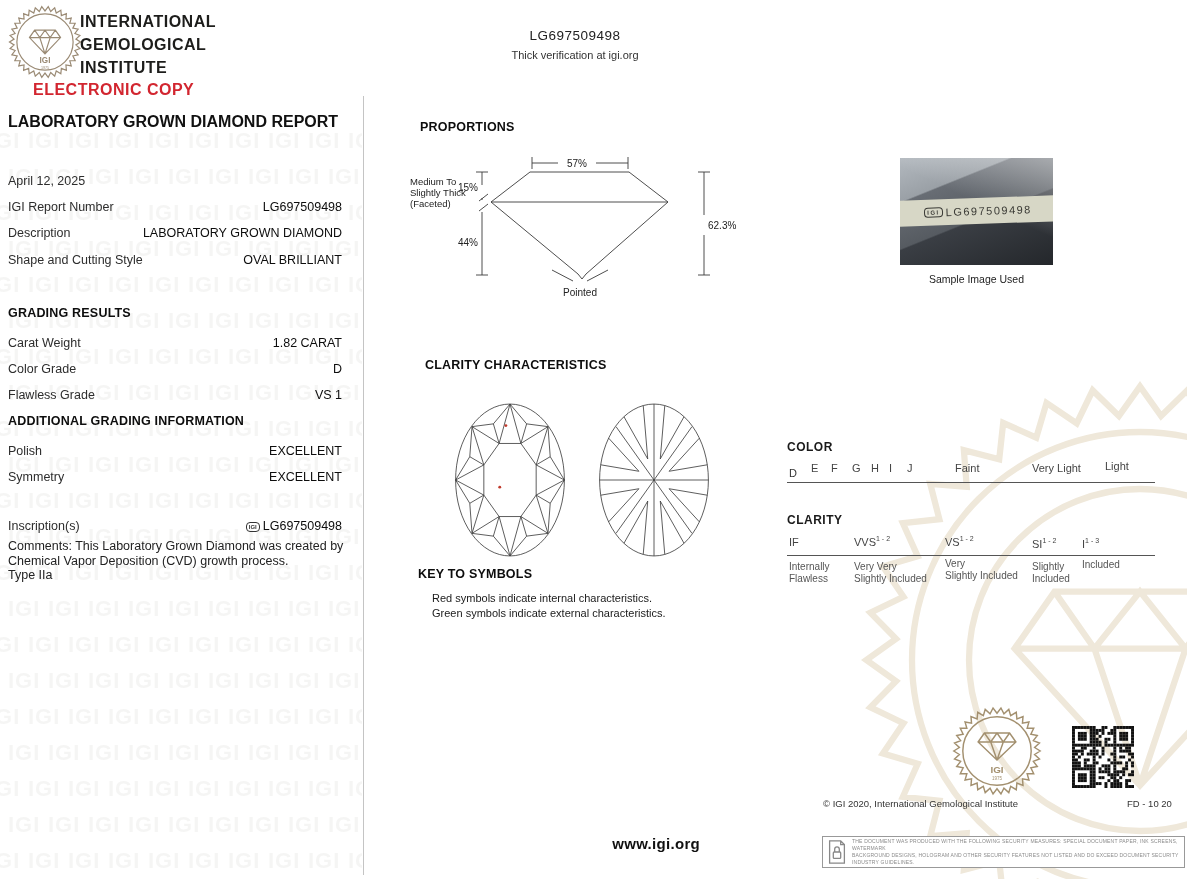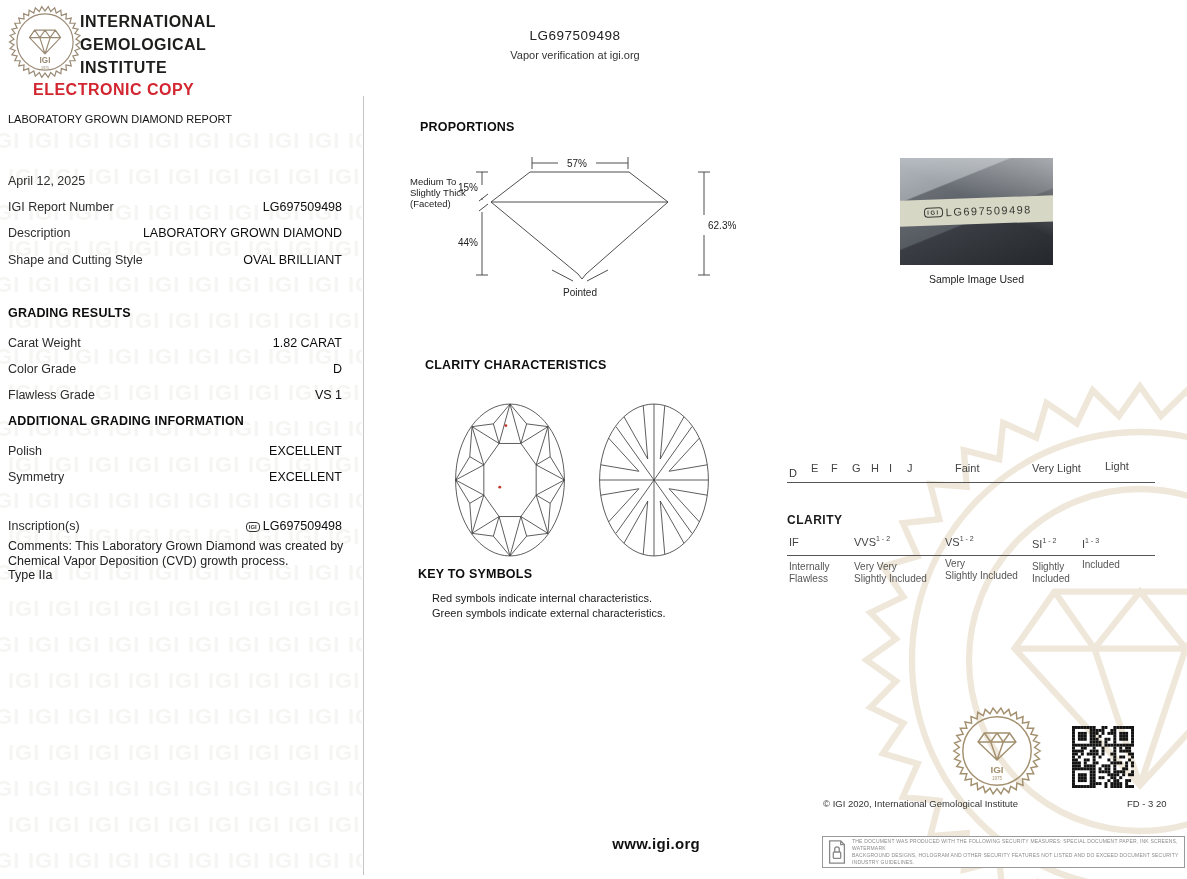--- a/index.html
+++ b/index.html
@@ -6,21 +6,21 @@
   #page{position:relative;width:1187px;height:879px;background:#fff;overflow:hidden;
         font-family:"Liberation Sans",sans-serif;color:#222;}
   .abs{position:absolute;}
   
   #wm-left{position:absolute;left:0;top:128px;width:362px;height:745px;overflow:hidden;z-index:0;}
   #wm-left span{position:absolute;font-weight:bold;font-size:22px;color:rgba(80,70,55,.055);letter-spacing:1px;}
   #wm-seal{position:absolute;left:855px;top:375px;width:570px;height:570px;z-index:0;}
   
   .org-name{font-size:16px;font-weight:bold;color:#1d1d1b;line-height:23px;letter-spacing:.5px;}
   .electronic{font-size:16px;font-weight:bold;color:#d22630;letter-spacing:.5px;}
-  .report-title{font-size:11px;font-weight:normal;color:#111;}
+  .report-title{font-size:16px;font-weight:bold;color:#111;}
   .top-center{width:350px;text-align:center;}
   .top-num{font-size:13.5px;color:#222;letter-spacing:.5px;}
   .top-verif{font-size:11px;color:#333;margin-top:6px;}
   
   .kv{position:absolute;left:8px;width:334px;display:flex;justify-content:space-between;font-size:12.5px;color:#222;}
   .kv .k{color:#2d2d2d;}
   .kv .v{color:#0d0d0d;text-align:right;}
   .sec-h{position:absolute;left:8px;font-size:12.5px;font-weight:bold;color:#0d0d0d;letter-spacing:.2px;}
   .comments{position:absolute;left:8px;width:348px;font-size:12.5px;line-height:14.5px;color:#222;}
   .igi-glyph{display:inline-block;font-size:6px;font-weight:bold;border:1px solid #333;border-radius:4px;
@@ -283,21 +283,21 @@
   <div class="abs org-name" style="left:80px;top:10px">
     <div>INTERNATIONAL</div>
     <div>GEMOLOGICAL</div>
     <div>INSTITUTE</div>
   </div>
   <div class="abs electronic" style="left:33px;top:81px">ELECTRONIC COPY</div>
   <div class="abs report-title" style="left:8px;top:113px">LABORATORY GROWN DIAMOND REPORT</div>
 
   <div class="abs top-center" style="left:400px;top:28px">
     <div class="top-num">LG697509498</div>
-    <div class="top-verif">Vapor verification at igi.org</div>
+    <div class="top-verif">Thick verification at igi.org</div>
   </div>
 
   <div class="vline"></div>
 
   <div class="kv" style="top:174px">
     <span class="k">April 12, 2025</span>
     </div>
   <div class="kv" style="top:200px">
     <span class="k">IGI Report Number</span>
       <span class="v">LG697509498</span>
@@ -404,20 +404,21 @@
     </g>
   </svg>
 
   <div class="abs sec-h" style="left:418px;top:567px">KEY TO SYMBOLS</div>
   <div class="abs" style="left:432px;top:591px;font-size:11px;line-height:15px;color:#1a1a1a">
     <div>Red symbols indicate internal characteristics.</div>
     <div>Green symbols indicate external characteristics.</div>
   </div>
 
   <div class="abs" style="left:787px;top:440px;width:376px;height:46px">
+    <div class="scale-title">COLOR</div>
     <span class="cg selected" style="left:2px;top:22px">D</span>
     <span class="cg" style="left:24px;top:22px">E</span>
     <span class="cg" style="left:44px;top:22px">F</span>
     <span class="cg" style="left:65px;top:22px">G</span>
     <span class="cg" style="left:84px;top:22px">H</span>
     <span class="cg" style="left:102px;top:22px">I</span>
     <span class="cg" style="left:120px;top:22px">J</span>
     <span class="range-lb" style="left:168px;top:22px">Faint</span>
     <span class="range-lb" style="left:245px;top:22px">Very Light</span>
     <span class="range-lb" style="left:318px;top:20px">Light</span>
@@ -718,21 +719,21 @@
       <rect x="39" y="60" width="3" height="3"></rect>
       <rect x="42" y="60" width="3" height="3"></rect>
       <rect x="45" y="60" width="3" height="3"></rect>
       <rect x="48" y="60" width="3" height="3"></rect>
       <rect x="54" y="60" width="3" height="3"></rect>
       <rect x="57" y="60" width="3" height="3"></rect>
       <rect x="60" y="60" width="3" height="3"></rect>
     </svg>
 
   <div class="abs copyright" style="left:823px;top:798px">© IGI 2020, International Gemological Institute</div>
-  <div class="abs form-code" style="left:1127px;top:798px">FD - 3 20</div>
+  <div class="abs form-code" style="left:1127px;top:798px">FD - 10 20</div>
 
   <div class="abs website" style="left:540px;top:835px;width:160px;text-align:right">www.igi.org</div>
 
   <div class="sec-box">
     <svg class="sec-icon" viewBox="0 0 22 26">
       <g stroke="#888" fill="none" stroke-width="1.4">
         <path d="M3,1 L15,1 L19,5 L19,25 L3,25 Z M15,1 L15,5 L19,5"></path>
         <rect x="7" y="13" width="8" height="7" rx="1"></rect>
         <path d="M8.5,13 L8.5,10 a2.5,2.5 0 0 1 5,0 L13.5,13"></path>
       </g>

